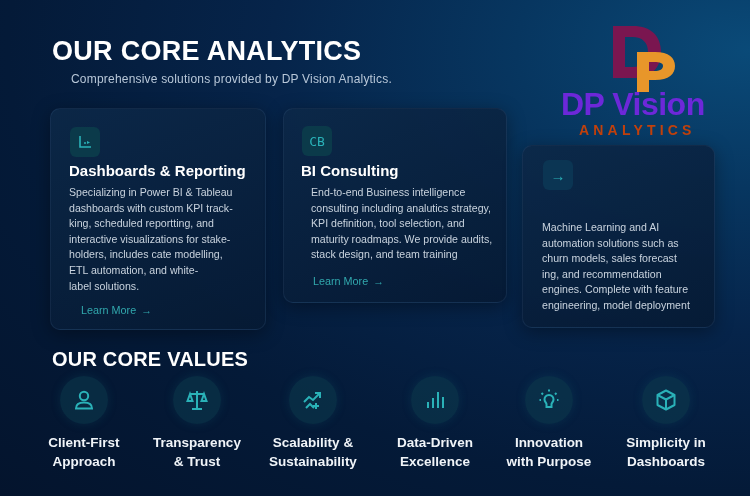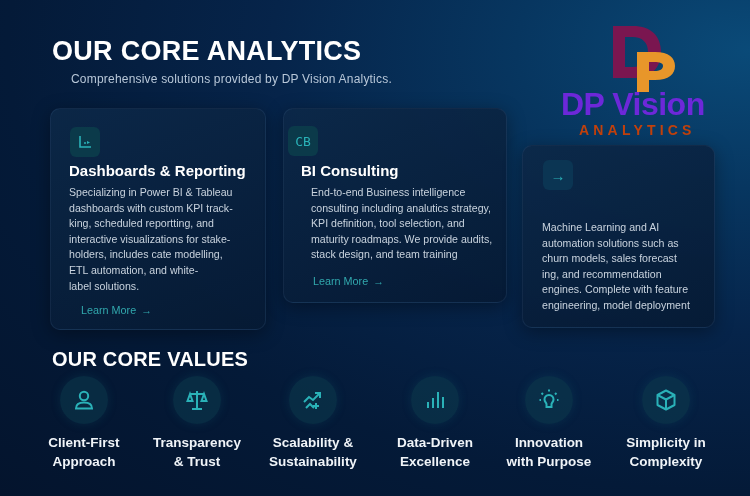--- a/index.html
+++ b/index.html
@@ -55,21 +55,21 @@
   }
   .learn-more .arrow { margin-left: 5px; }
 
   #card1 { left: 50px; top: 108px; width: 216px; height: 222px; }
   #card1 .card-icon { left: 19px; top: 18px; }
   #card1 .card-title { left: 18px; top: 53px; }
   #card1 .card-desc { left: 18px; top: 76px; width: 196px; }
   #card1 .learn-more { left: 18px; top: 195px; }
 
   #card2 { left: 283px; top: 108px; width: 224px; height: 195px; }
-  #card2 .card-icon { left: 4px; top: 17px; }
+  #card2 .card-icon { left: 18px; top: 17px; }
   #card2 .card-title { left: 17px; top: 53px; }
   #card2 .card-desc { left: 27px; top: 76px; width: 205px; }
   #card2 .learn-more { left: 17px; top: 166px; }
 
   #card3 { left: 522px; top: 145px; width: 193px; height: 183px; }
   #card3 .card-icon { left: 20px; top: 14px; background: #0b3553; }
   #card3 .card-title { left: 19px; top: 51px; }
   #card3 .card-desc { left: 19px; top: 74px; width: 180px; }
 
   
@@ -209,16 +209,16 @@
   </div>
 
   <div class="value" id="v6">
     <div class="value-circle">
       <svg width="24" height="24" viewBox="0 0 24 24" fill="none" stroke="#2ab2b8" stroke-width="2" stroke-linejoin="round">
         <path d="M12 2.5 L20.5 7 V17 L12 21.5 L3.5 17 V7 Z"></path>
         <path d="M3.5 7 L12 11.5 L20.5 7 M12 11.5 V21.5"></path>
       </svg>
     </div>
     <div class="value-label">Simplicity in
-Complexity</div>
+Dashboards</div>
   </div>
 
 </div>
 
 </body></html>

